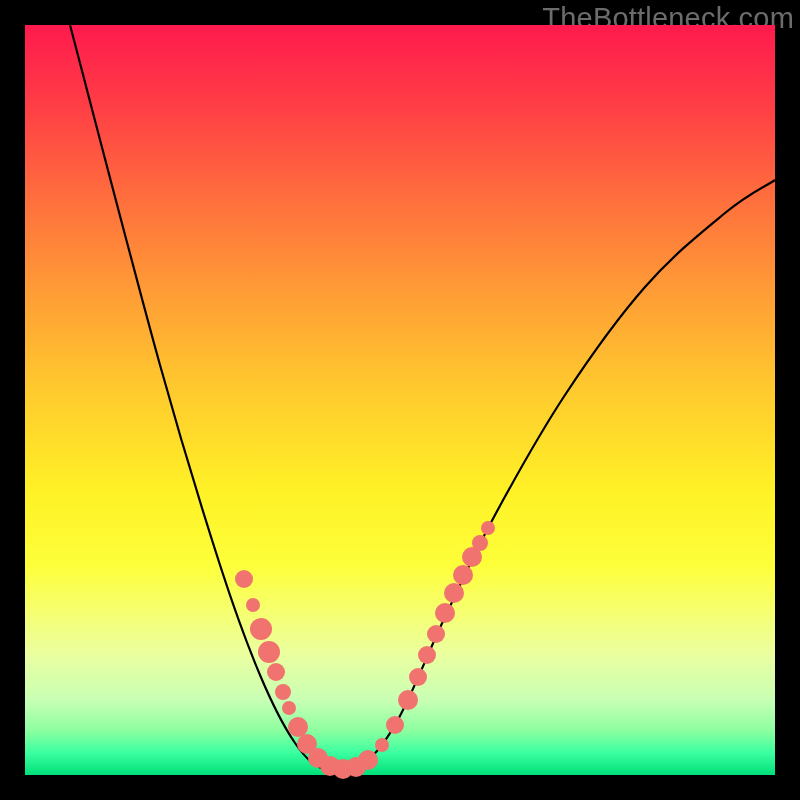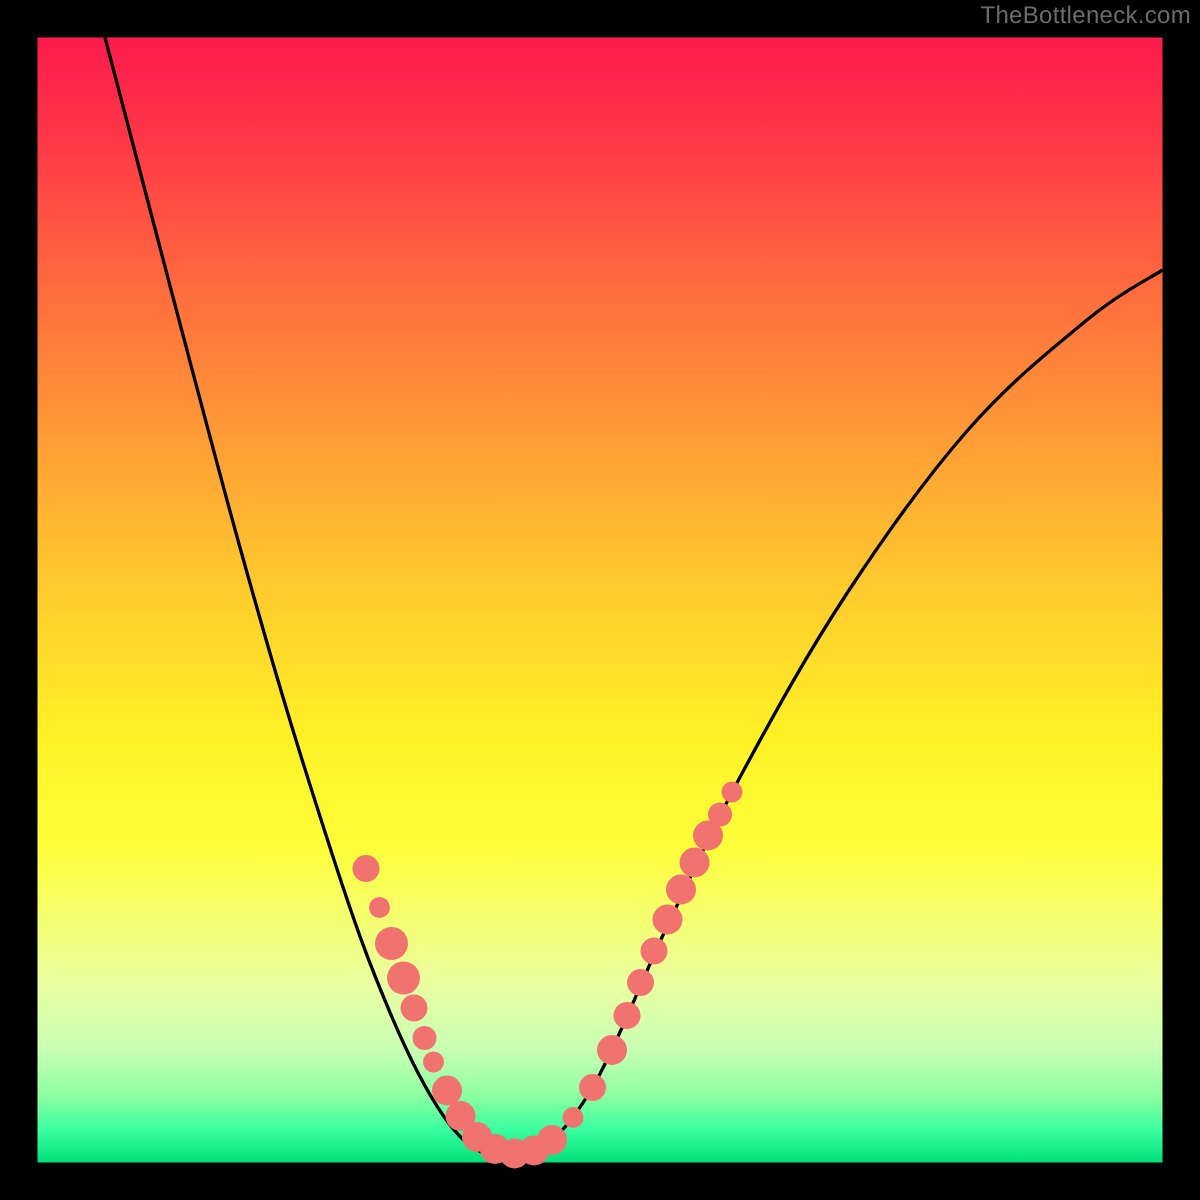--- a/index.html
+++ b/index.html
@@ -39,21 +39,21 @@
       #8effa0 94%,
       #3cffa0 97%,
       #00e07a 100%
     );
   }
   .watermark {
     position: absolute;
     top: 2px;
     right: 6px;
     color: #6c6c6c;
-    font-size: 16px;
+    font-size: 29px;
     font-weight: 500;
     letter-spacing: 0.2px;
     user-select: none;
   }
   svg.curve {
     position: absolute;
     left: 0;
     top: 0;
     width: 750px;
     height: 750px;

